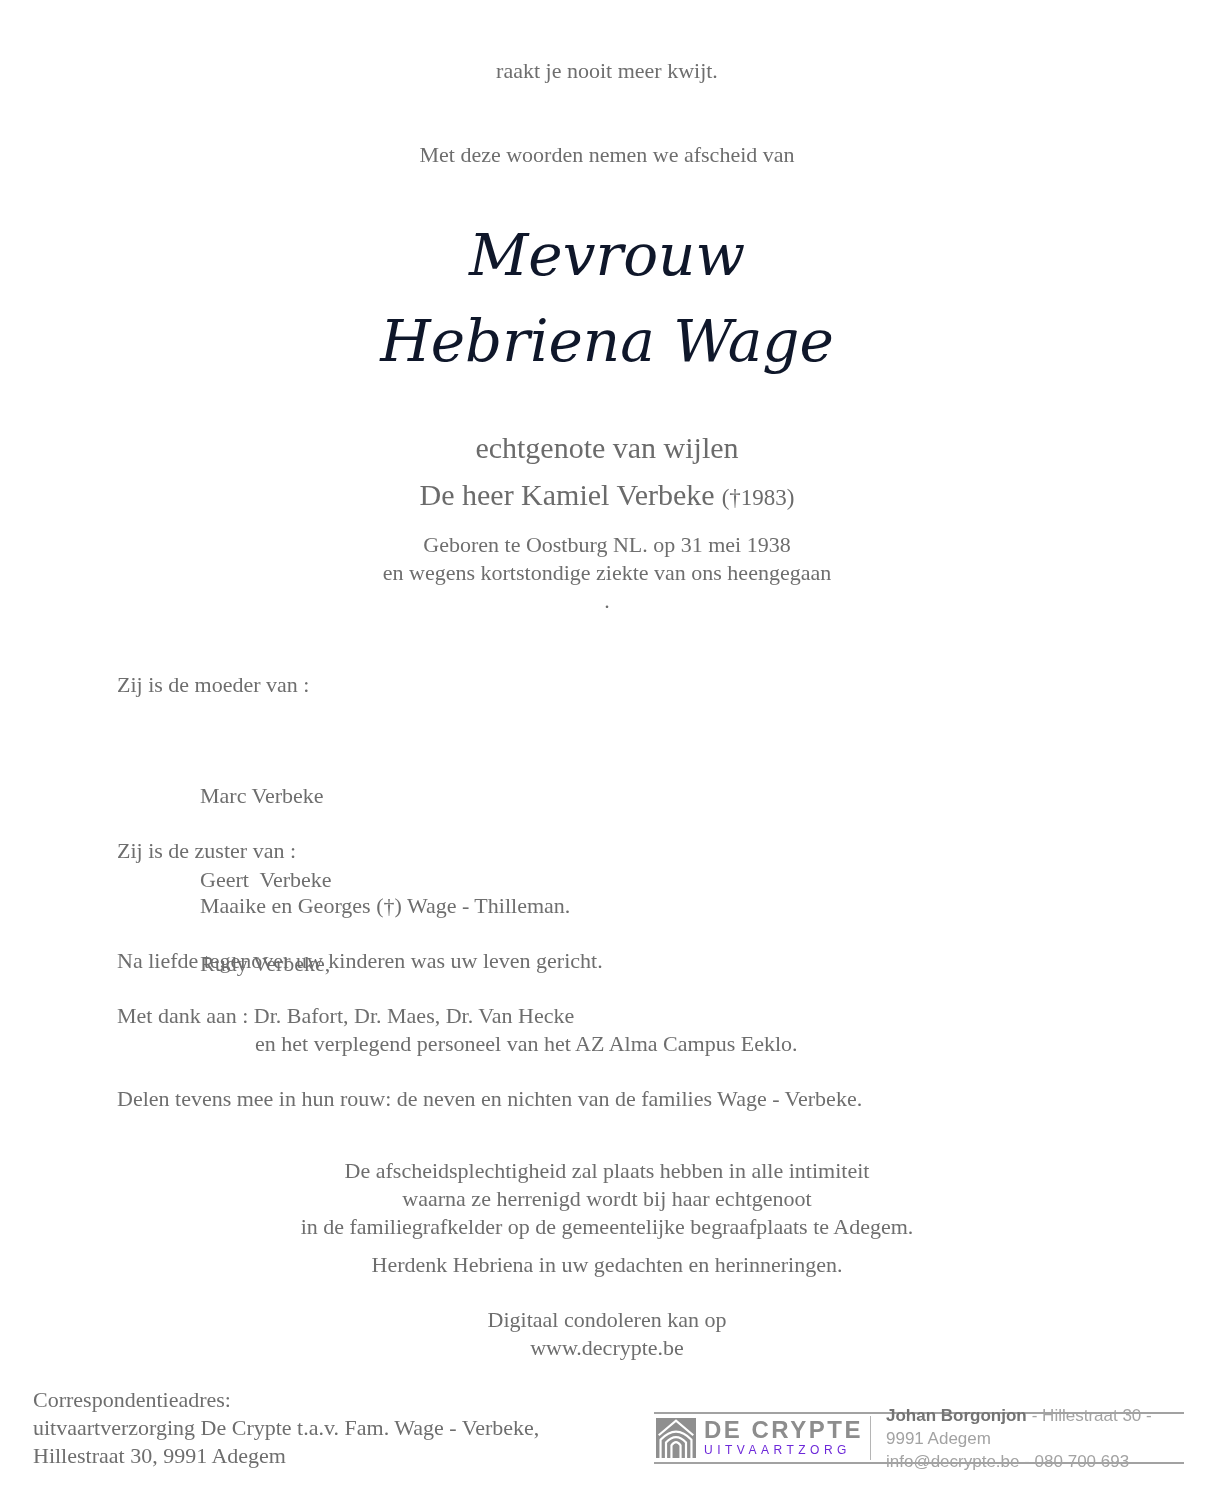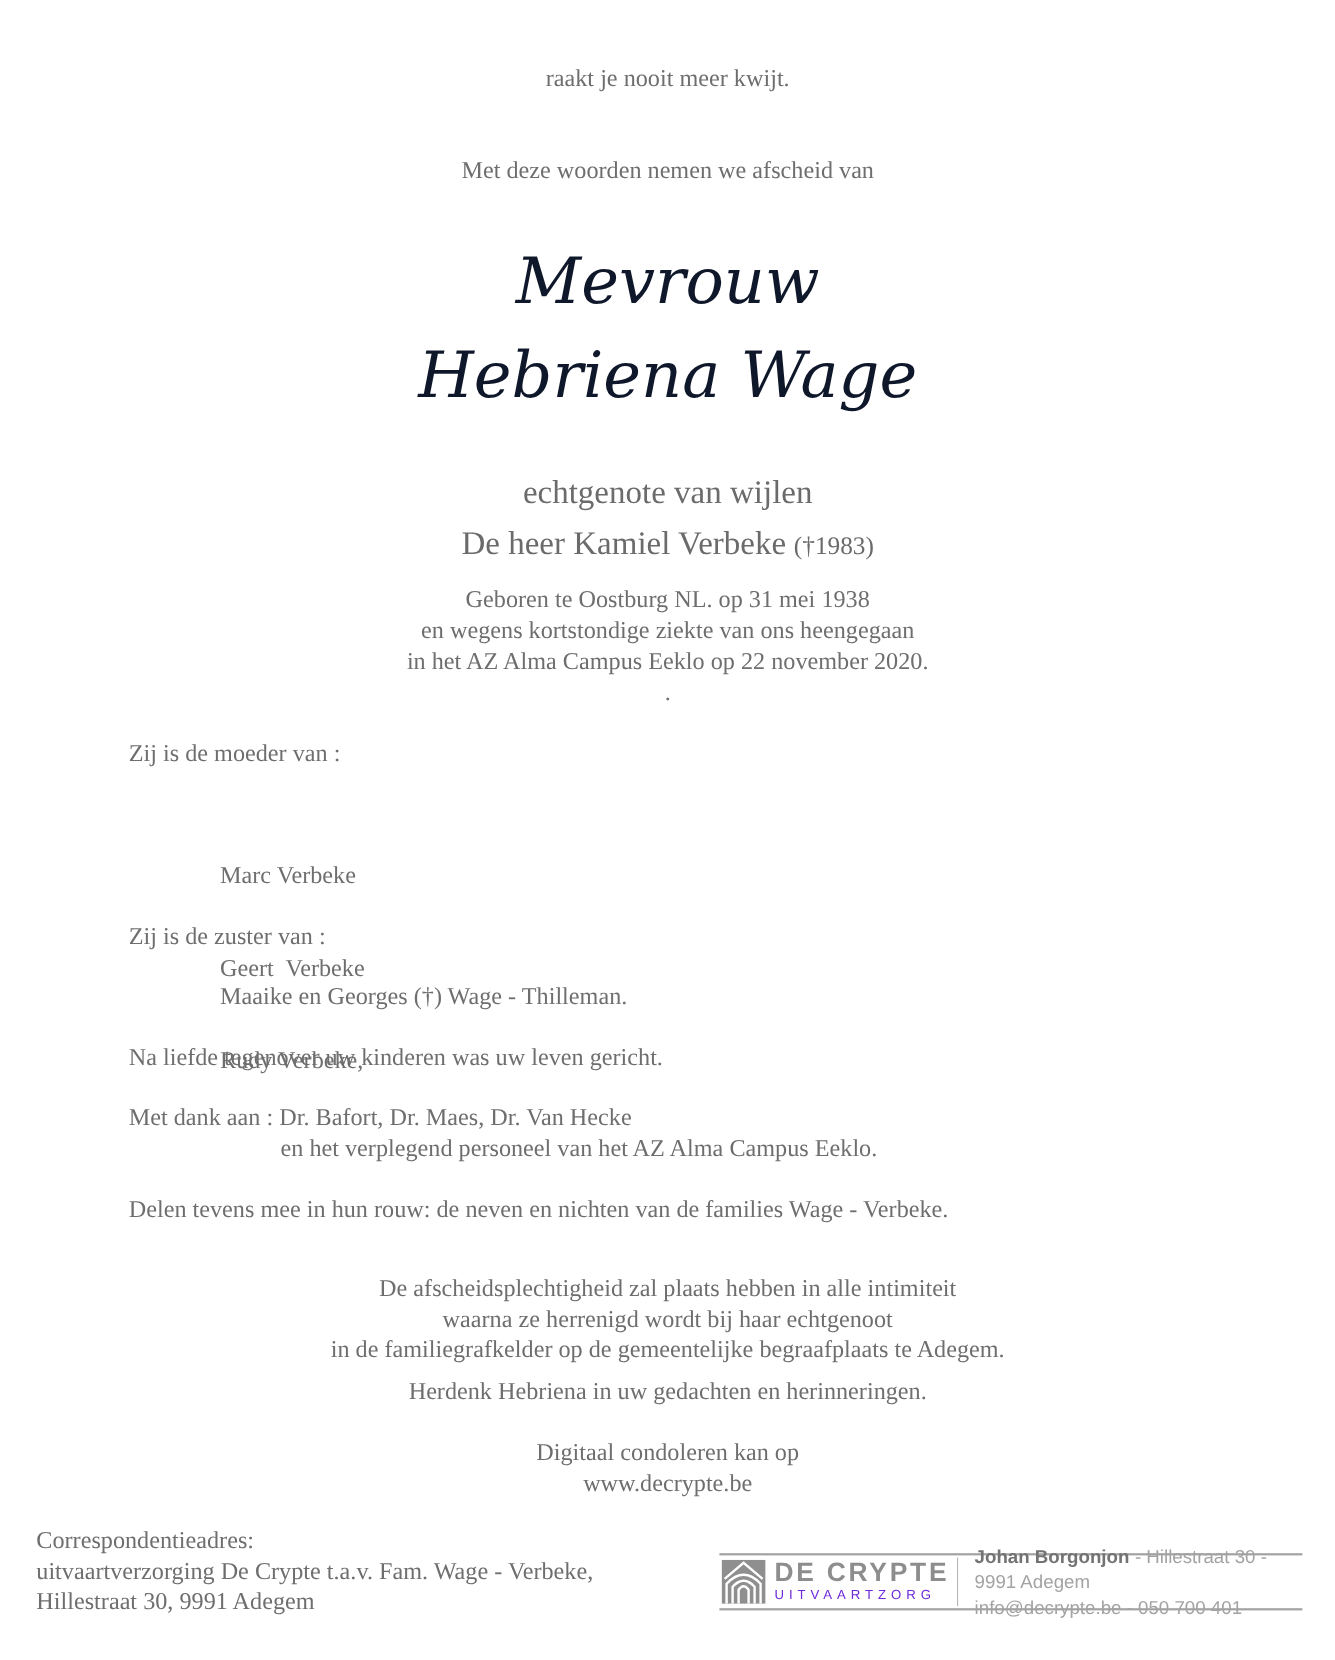--- a/index.html
+++ b/index.html
@@ -110,21 +110,20 @@
   </div>
 
   <div class="center spouse">
     <div>echtgenote van wijlen</div>
     <div><span>De heer Kamiel Verbeke</span><span class="note">(†1983)</span></div>
   </div>
 
   <div class="center body-text life">
     <div>Geboren te Oostburg NL. op 31 mei 1938</div>
     <div>en wegens kortstondige ziekte van ons heengegaan</div>
-    <div>in het AZ Alma Campus Eeklo op 22 november 2020.</div>
     <div>.</div>
   </div>
 
   <div class="left-block body-text mother-heading">Zij is de moeder van :</div>
 
   <div class="children body-text">
     <div>Marc Verbeke</div>
     <div>Geert  Verbeke</div>
     <div>Rudy Verbeke,</div>
   </div>
@@ -169,17 +168,17 @@
       <path d="M11 44 V27 Q22 15 33 27 V44" stroke="#ffffff" stroke-width="2.4" fill="none"></path>
       <path d="M17 44 V30 Q22 23 27 30 V44" stroke="#ffffff" stroke-width="2.4" fill="none"></path>
     </svg>
     <div class="brand-text">
       <div class="brand-name">DE CRYPTE</div>
       <div class="brand-sub">UITVAARTZORG</div>
     </div>
     <div class="brand-divider"></div>
     <div class="contact">
       <div><span class="contact-name">Johan Borgonjon</span><span class="contact-rest">- Hillestraat 30 - 9991 Adegem</span></div>
-      <div>info@decrypte.be - 050 700 401</div>
+      <div>info@decrypte.be - 080 700 693</div>
     </div>
   </div>
 
 </div>
 
 </body></html>

